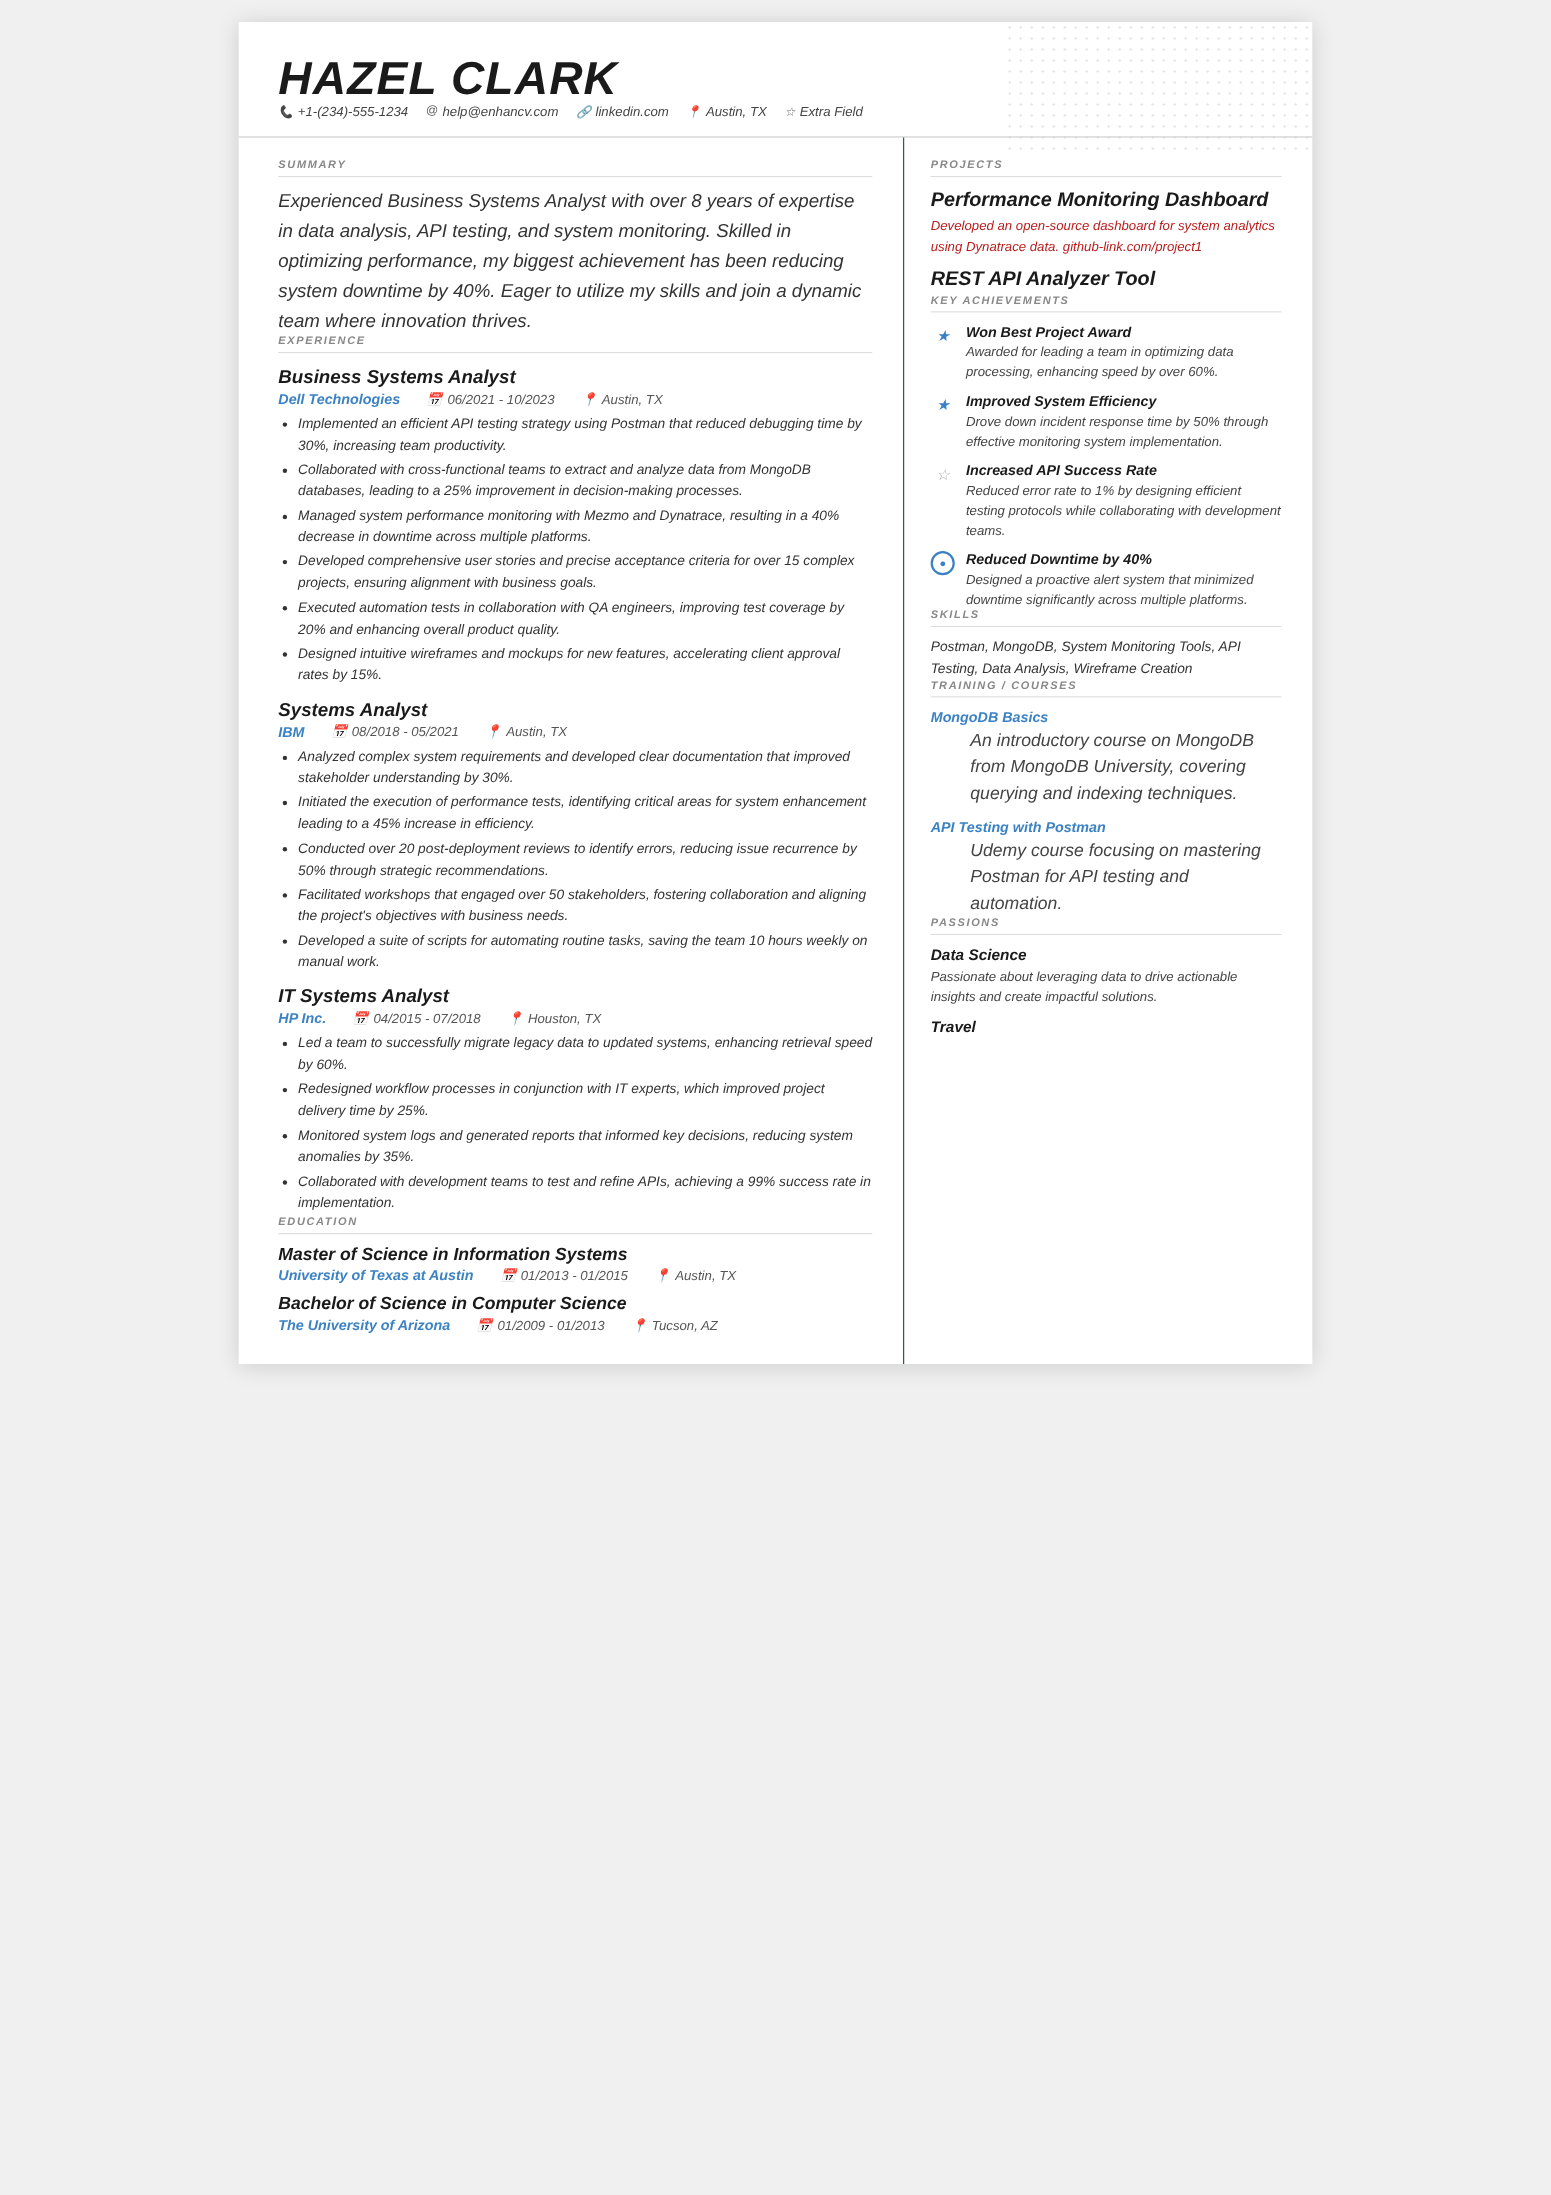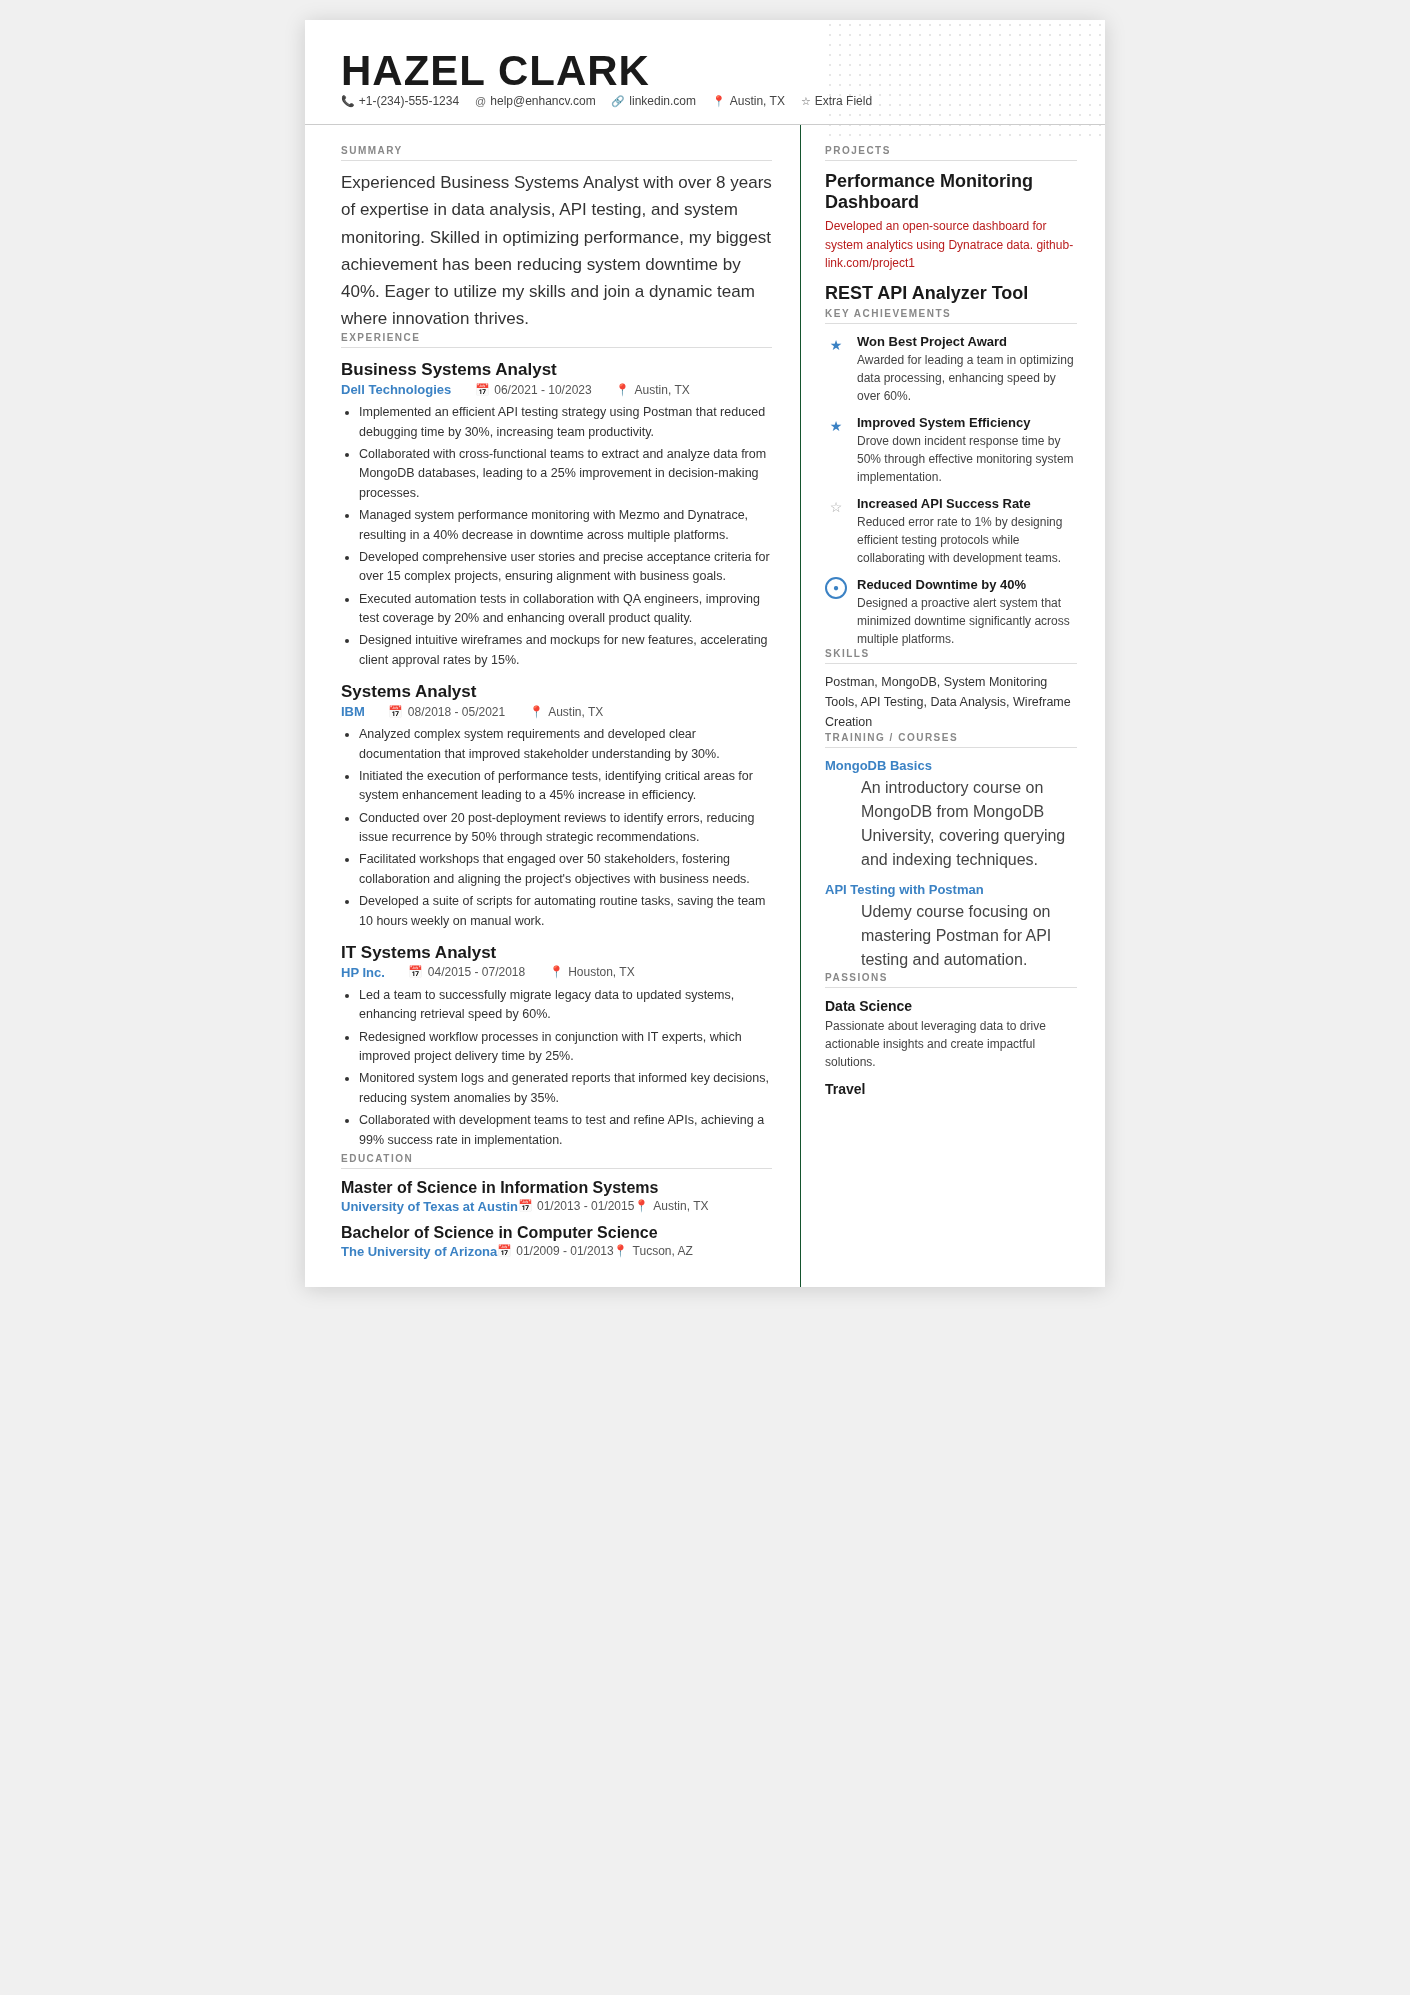--- a/index.html
+++ b/index.html
@@ -6,24 +6,25 @@
     body {
       font-family: 'Arial', sans-serif;
       background: #f0f0f0;
       display: flex;
       justify-content: center;
       align-items: flex-start;
       min-height: 100vh;
       padding: 20px;
     }
     .resume-wrapper {
-      width: 800px;
+      width: 976px;
       background: #fff;
       box-shadow: 0 2px 20px rgba(0,0,0,0.15);
       position: relative;
+      font-style: italic;
     }
     
     .dot-pattern {
       position: absolute;
       top: 0;
       right: 0;
       width: 280px;
       height: 120px;
       background-image: radial-gradient(circle, #ccc 1px, transparent 1px);
       background-size: 10px 10px;
@@ -141,20 +142,21 @@
       margin-top: 10px;
     }
     .edu-degree {
       font-size: 16px;
       font-weight: 700;
       color: #1a1a1a;
     }
     .edu-meta {
       display: flex;
       align-items: center;
+      gap: 24px;
       margin-top: 2px;
     }
     .edu-school {
       color: #3b82c4;
       font-size: 13px;
       font-weight: 600;
     }
     
     .project-title {
       font-size: 18px;

